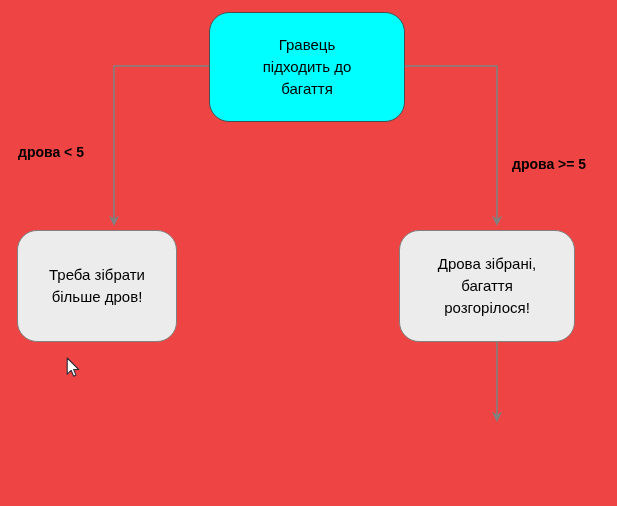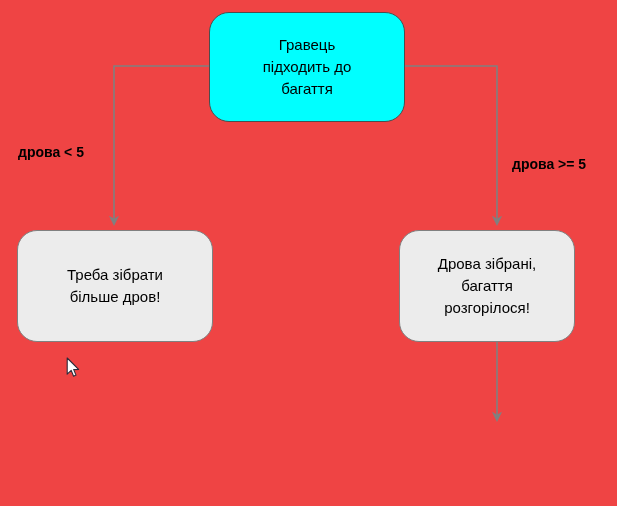--- a/index.html
+++ b/index.html
@@ -43,21 +43,21 @@
     top: 12px;
     width: 196px;
     height: 110px;
     background: #00ffff;
     border: 1.3px solid #4d4d4d;
     border-radius: 20px;
   }
   .node-false {
     left: 17px;
     top: 230px;
-    width: 196px;
+    width: 160px;
     height: 112px;
     background: #ececec;
     border: 1.3px solid #808080;
     border-radius: 20px;
   }
   .node-true {
     left: 399px;
     top: 230px;
     width: 176px;
     height: 112px;

